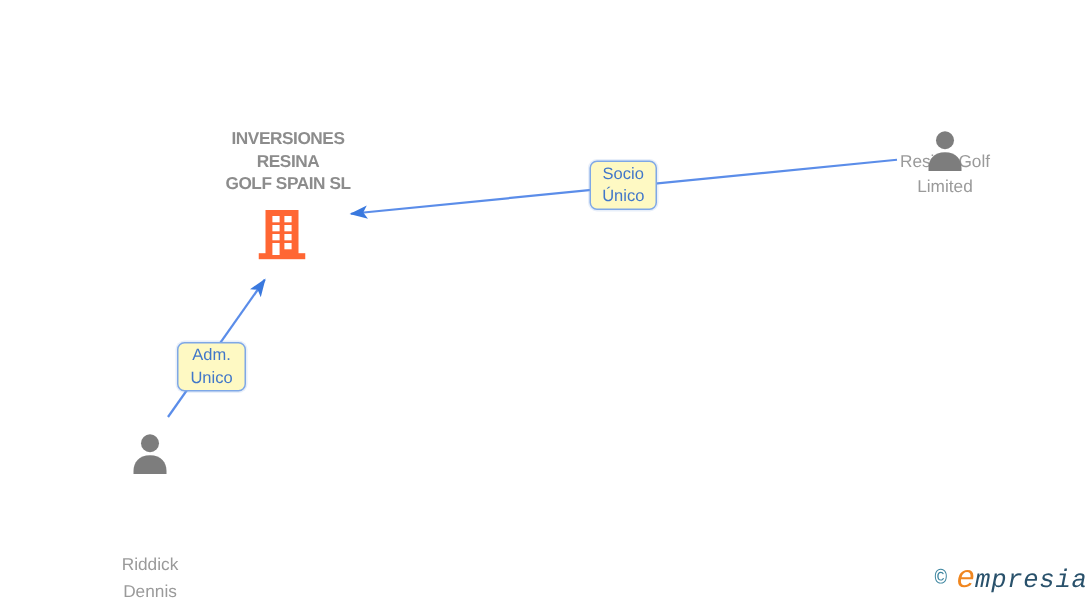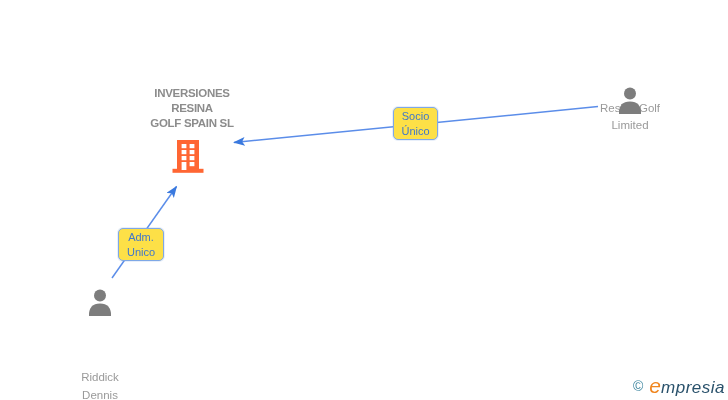--- a/index.html
+++ b/index.html
@@ -13,28 +13,28 @@
     white-space:pre-line; color:#9a9a9a; font-size:11.5px; line-height:17px;
     cursor:pointer;
   }
   .company-label {
     color:#8c8c8c; font-weight:bold; font-size:11.5px; line-height:15px;
     letter-spacing:-0.3px; white-space:pre-line; cursor:pointer;
   }
   .icon-wrap { position:absolute; z-index:2; cursor:pointer; }
   .edge-label {
     position:absolute; z-index:3; box-sizing:border-box;
-    background:#fde047; border:1px solid #7fa8e6; border-radius:5px;
+    background:#fef9c3; border:1px solid #7fa8e6; border-radius:5px;
     box-shadow:0 0 0 1px rgba(127,168,230,0.18);
     color:#4177c9; font-size:11px; line-height:15px; text-align:center;
     white-space:pre-line; display:flex; align-items:center; justify-content:center;
   }
   .logo {
     position:absolute; right:3px; bottom:2px; z-index:2;
-    font-family:Liberation Sans, sans-serif; font-style:italic; font-size:17px;
+    font-family:Liberation Mono, monospace; font-style:italic; font-size:17px;
     cursor:pointer; white-space:nowrap;
   }
   .logo-copy { color:#3e86a0; font-style:normal; font-size:14px; margin-right:6px; vertical-align:2px; }
   .logo-e { color:#f0861f; font-size:21px; }
   .logo-rest { color:#29516b; letter-spacing:0.5px; }
 </style>
 </head>
 <body>
 
 <div class="canvas">

